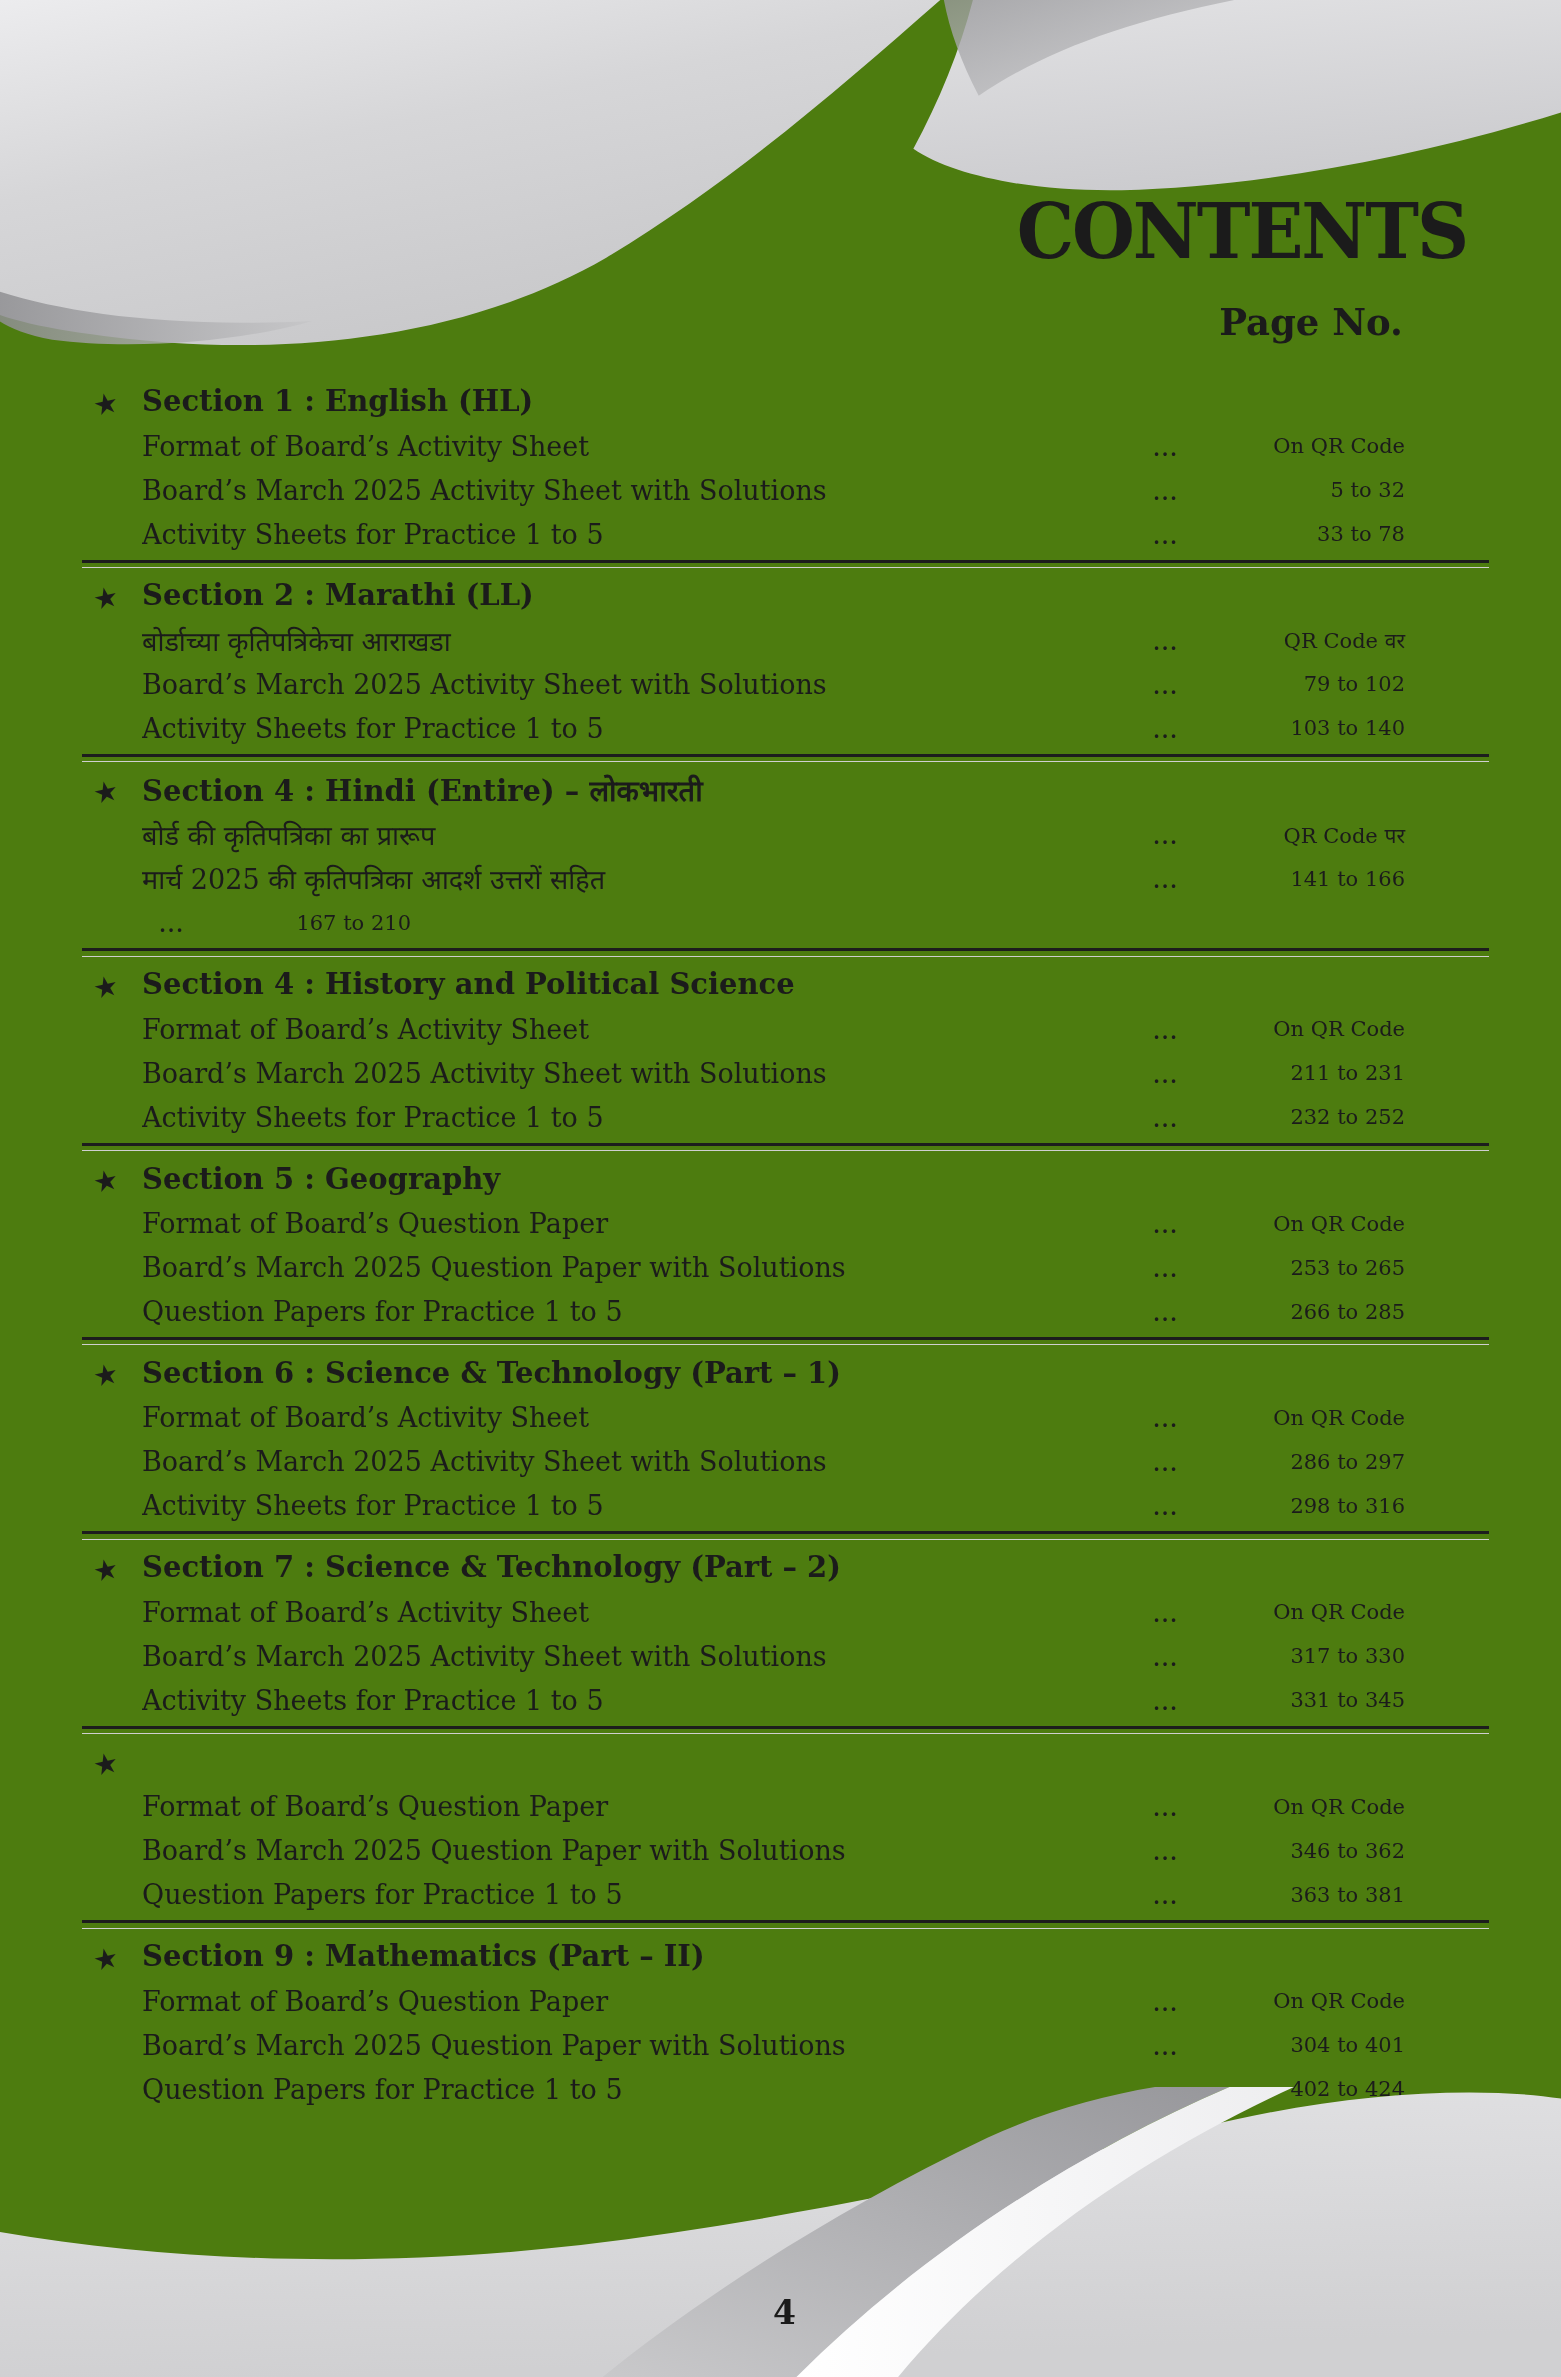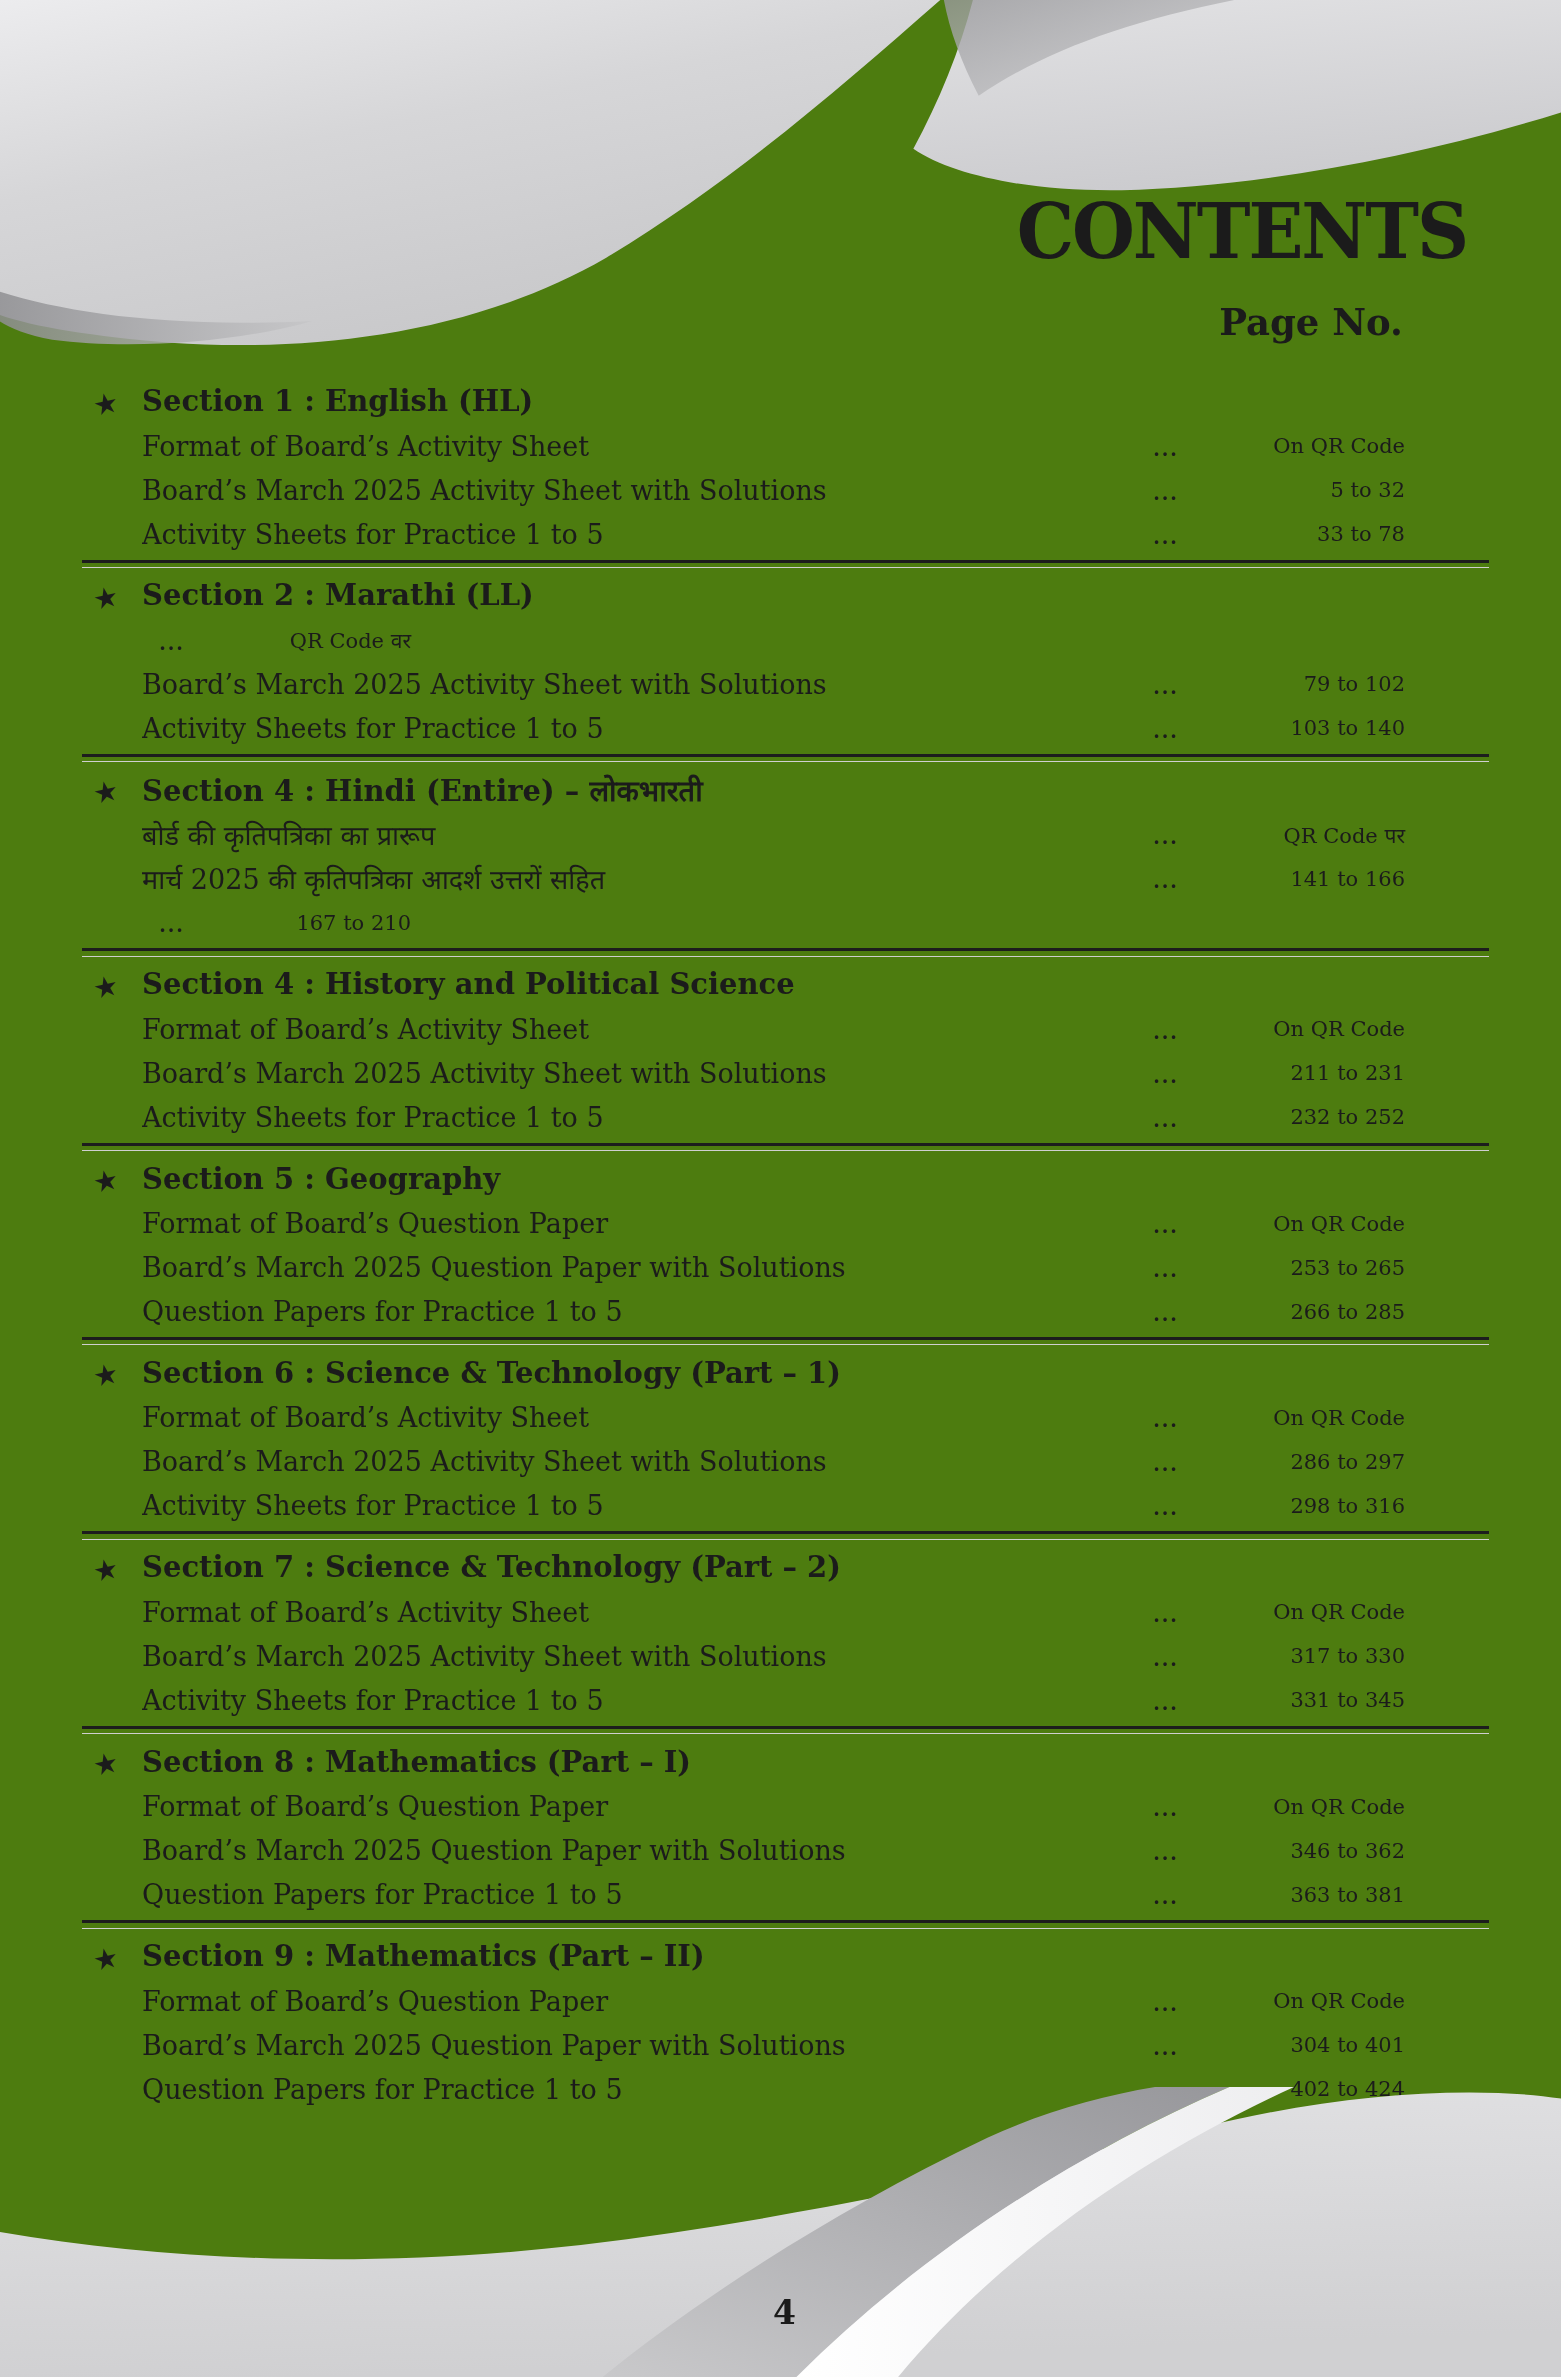--- a/index.html
+++ b/index.html
@@ -165,20 +165,21 @@
           <span class="pgs">33 to 78</span>
         </div>
         <div class="divider"></div>
       </div>
       <div class="section">
         <div class="sec-header">
           <span class="star">★</span>
           <span class="sec-title">Section 2 : Marathi (LL)</span>
         </div>
         <div class="row">
+          <span class="lbl">बोर्डाच्या कृतिपत्रिकेचा आराखडा</span>
           <span class="dots">...</span>
           <span class="pgs">QR Code वर</span>
         </div>
         <div class="row">
           <span class="lbl">Board’s March 2025 Activity Sheet with Solutions</span>
           <span class="dots">...</span>
           <span class="pgs">79 to 102</span>
         </div>
         <div class="row">
           <span class="lbl">Activity Sheets for Practice 1 to 5</span>
@@ -292,21 +293,20 @@
         <div class="row">
           <span class="lbl">Activity Sheets for Practice 1 to 5</span>
           <span class="dots">...</span>
           <span class="pgs">331 to 345</span>
         </div>
         <div class="divider"></div>
       </div>
       <div class="section">
         <div class="sec-header">
           <span class="star">★</span>
-          <span class="sec-title">Section 8 : Mathematics (Part – I)</span>
         </div>
         <div class="row">
           <span class="lbl">Format of Board’s Question Paper</span>
           <span class="dots">...</span>
           <span class="pgs">On QR Code</span>
         </div>
         <div class="row">
           <span class="lbl">Board’s March 2025 Question Paper with Solutions</span>
           <span class="dots">...</span>
           <span class="pgs">346 to 362</span>

